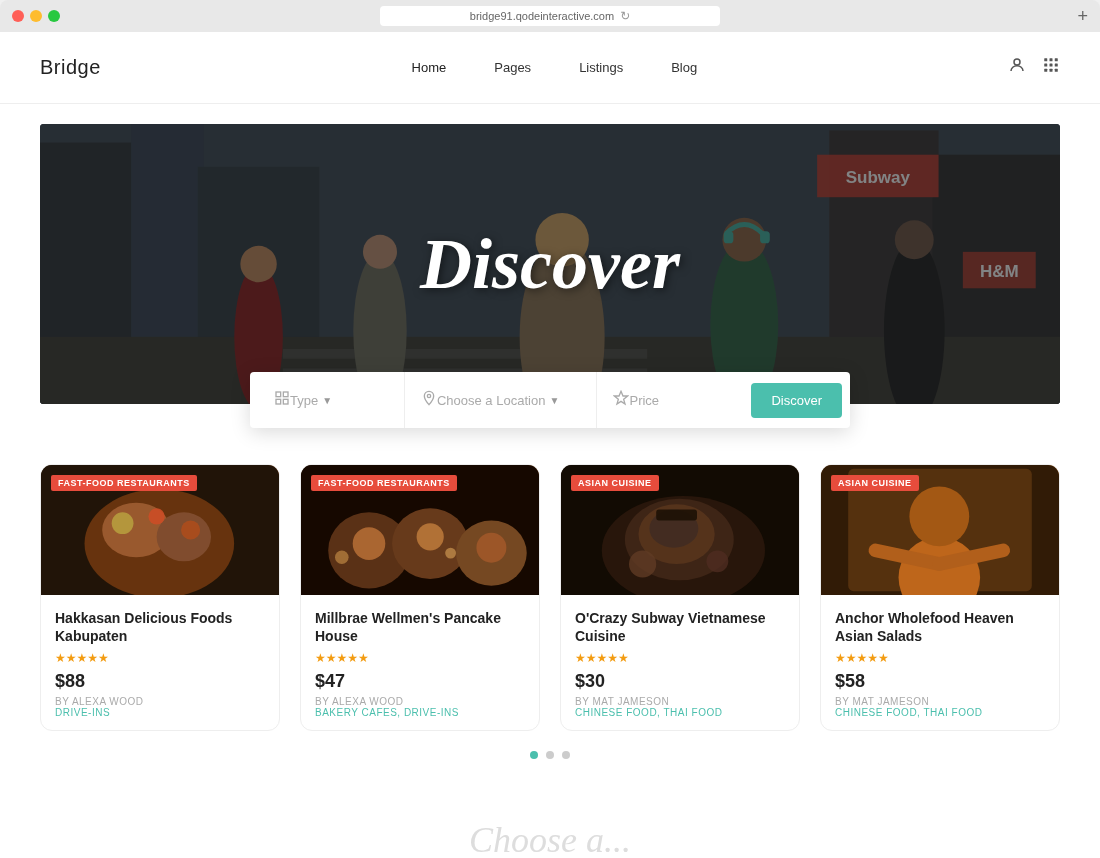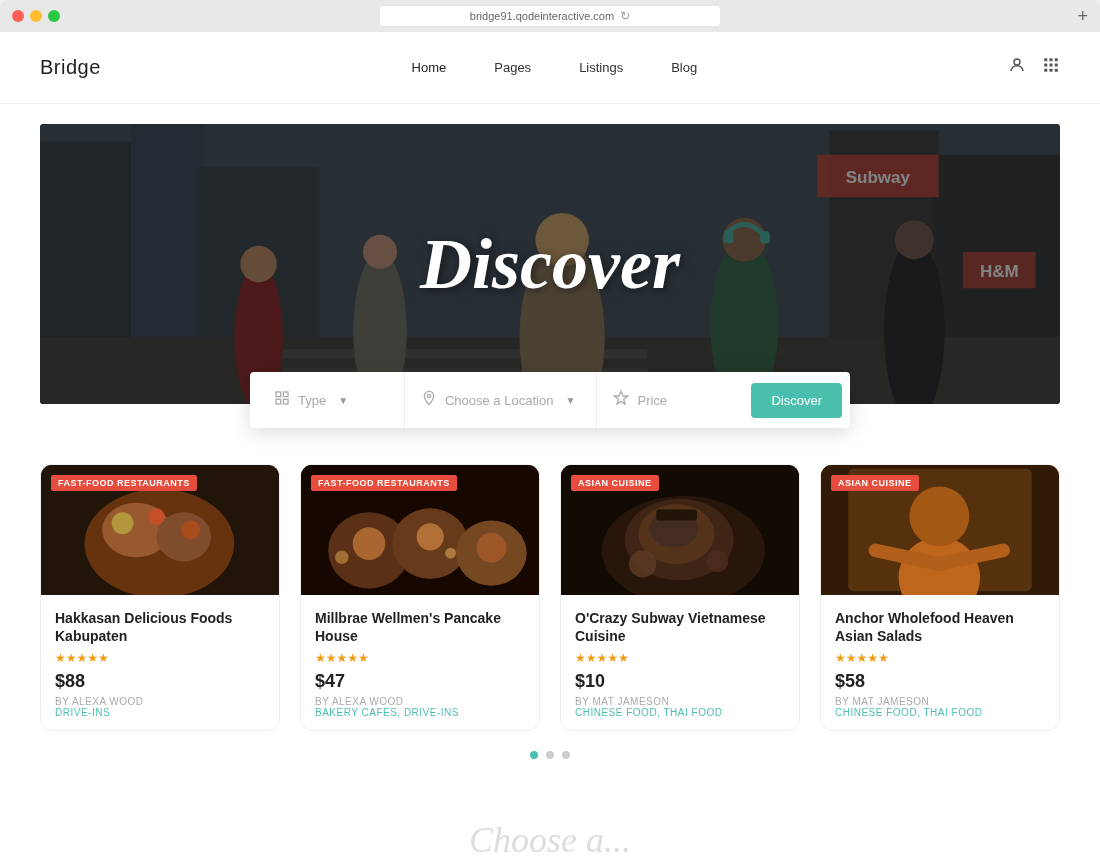--- a/index.html
+++ b/index.html
@@ -132,21 +132,20 @@
       box-shadow: 0 4px 20px rgba(0,0,0,0.15);
       display: flex;
       align-items: center;
       padding: 0 8px;
       width: 600px;
       height: 56px;
     }
     .search-field {
       display: flex;
       align-items: center;
-      gap: 8px;
       padding: 0 16px;
       flex: 1;
       cursor: pointer;
       border-right: 1px solid #eee;
       height: 100%;
       text-align: center;
     }
     .search-field:last-of-type { border-right: none; }
     .search-field-icon { font-size: 16px; color: #999; }
     .search-field-text { font-size: 13px; color: #aaa; }
@@ -475,21 +474,21 @@
               <circle cx="115" cy="88" r="8" fill="#704030" opacity="0.8"></circle>
               <rect x="70" y="50" width="30" height="8" rx="2" fill="#2a1808" opacity="0.9"></rect>
               <rect width="175" height="130" fill="rgba(0,0,0,0.3)"></rect>
             </svg>
           </div>
           <div class="listing-badge asian">ASIAN CUISINE</div>
         </div>
         <div class="listing-body">
           <div class="listing-title">O'Crazy Subway Vietnamese Cuisine</div>
           <div class="stars">★★★★★</div>
-          <div class="listing-price">$10</div>
+          <div class="listing-price">$30</div>
           <div class="listing-author">BY MAT JAMESON</div>
           <div class="listing-tags">CHINESE FOOD, THAI FOOD</div>
         </div>
       </div>
 
       <div class="listing-card">
         <div class="listing-image">
           <div class="img-food4" style="width:100%;height:100%;">
             <svg width="100%" height="100%" viewBox="0 0 175 130" preserveAspectRatio="xMidYMid slice">
               <rect width="175" height="130" fill="#3a2008"></rect>

